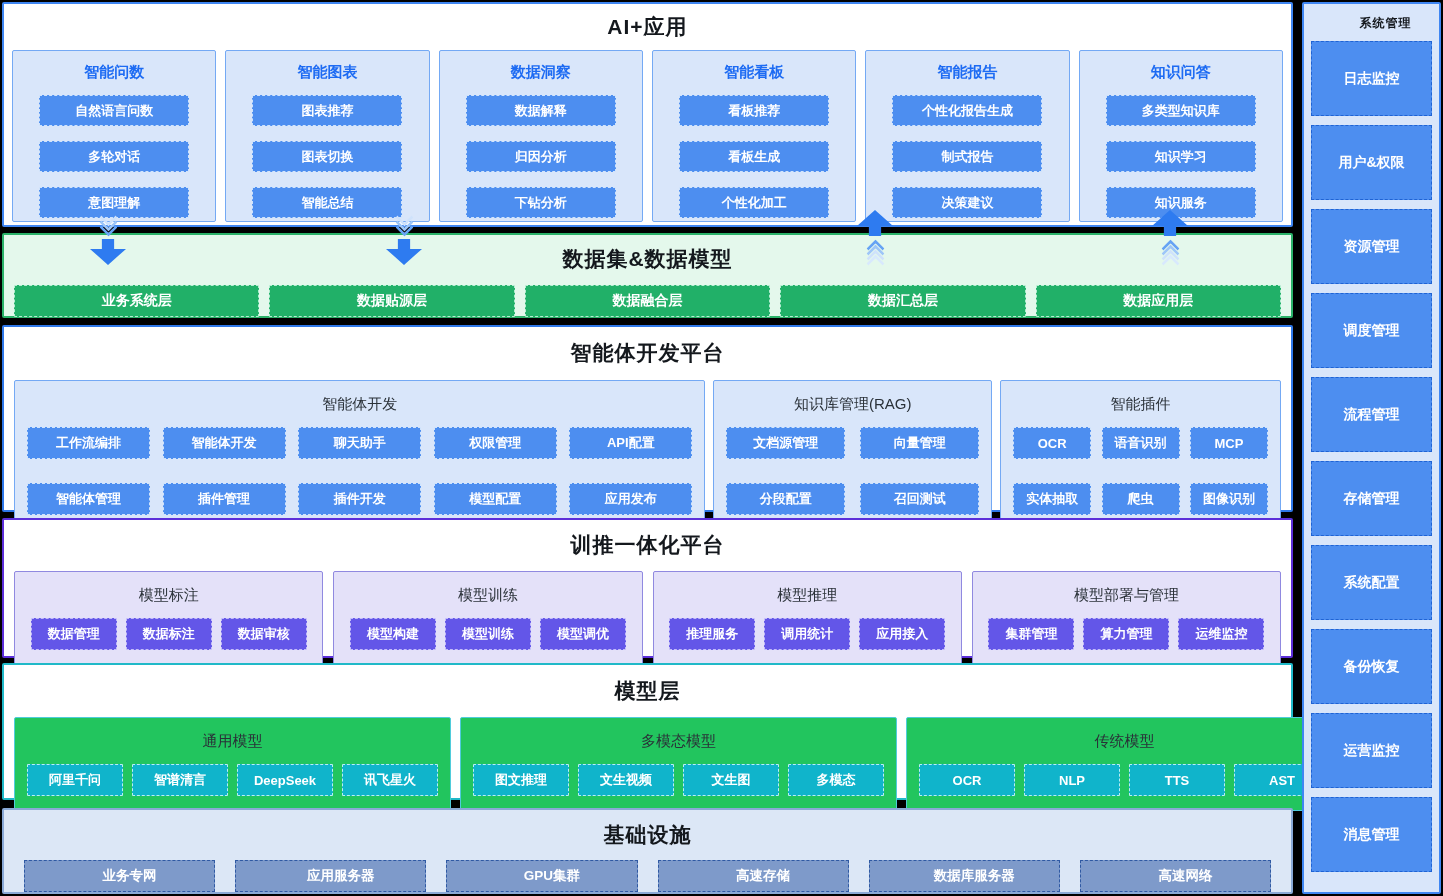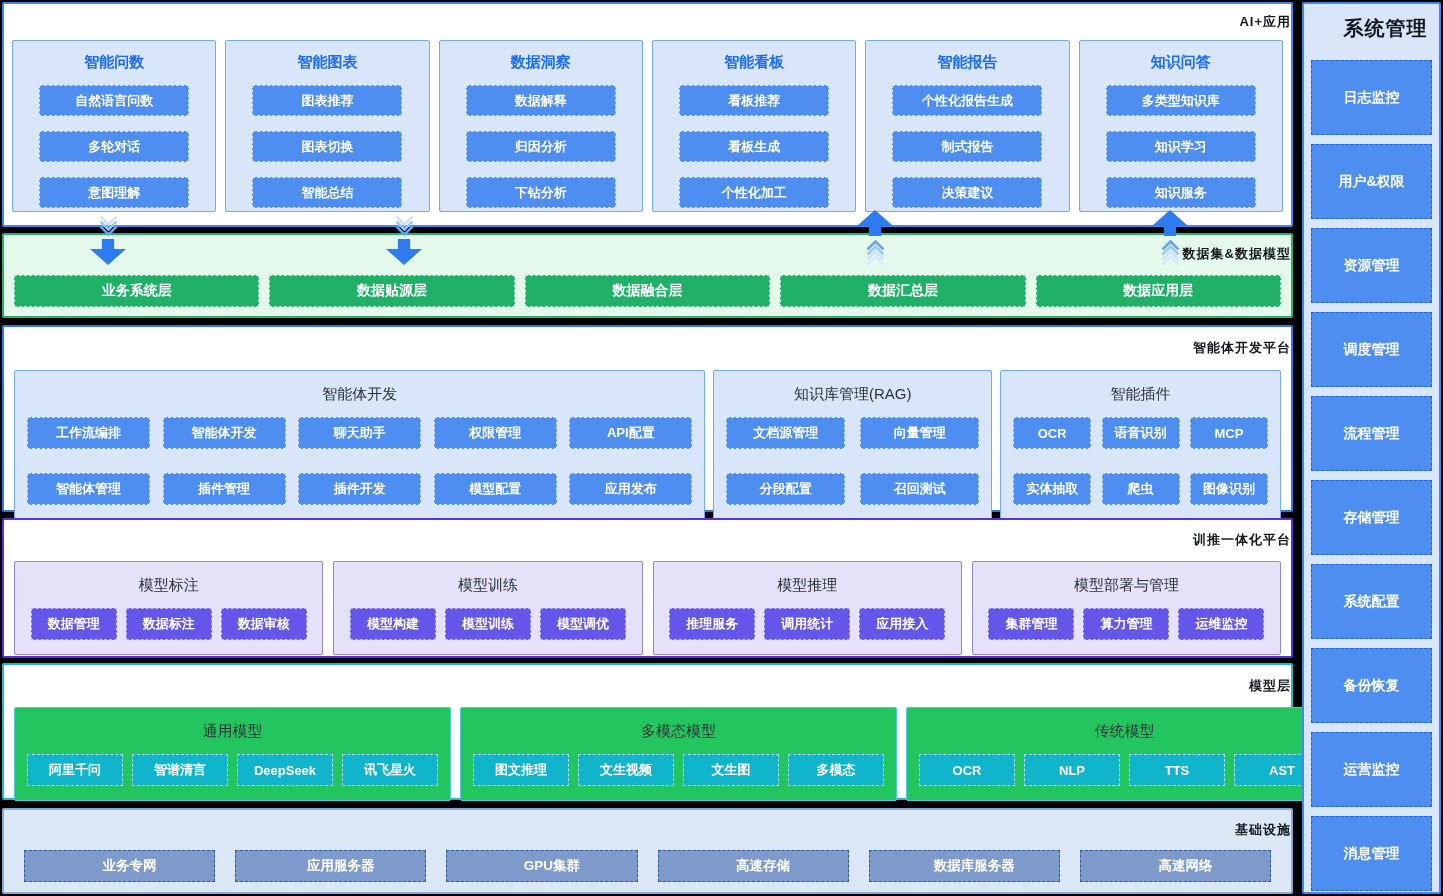--- a/index.html
+++ b/index.html
@@ -3,21 +3,21 @@
 <meta charset="utf-8">
 <style>
   * { box-sizing: border-box; }
   html,body { margin:0; padding:0; }
   body {
     width:1443px; height:896px; position:relative; overflow:hidden;
     background:#000;
     font-family:"Liberation Sans","DejaVu Sans",sans-serif;
   }
   .band { position:absolute; left:2px; width:1291px; background:#fff; border-radius:2px; }
-  .band-title { text-align:right; font-size:13px; font-weight:bold; color:#14181d; letter-spacing:1px; }
+  .band-title { text-align:center; font-size:21px; font-weight:bold; color:#14181d; letter-spacing:1px; }
 
   
   .band1 { top:2px; height:225px; border:2px solid #3f86f2; }
   .band1 .band-title { margin-top:9px; }
   .cols { display:flex; gap:9px; padding:0 8px; margin-top:9px; }
   .col { flex:1; background:#d9e6fa; border:1px solid #74a9f4; border-radius:2px; padding:4px 0 6px; height:172px; }
   .col-title { text-align:center; color:#1d6bf3; font-weight:bold; font-size:15px; margin:8px 0 13px; }
   .btn { background:#4d8ef0; color:#fff; font-weight:bold; font-size:13px; text-align:center;
          border:1px dashed #cfe3fc; border-radius:1px; display:flex; align-items:center; justify-content:center; }
   .col .btn { width:150px; height:31px; margin:0 auto 15px; }
@@ -64,21 +64,21 @@
   
   .band6 { top:808px; height:86px; background:#dce7f6; border:2px solid #8aa9d6; }
   .band6 .band-title { margin-top:11px; }
   .band6 .grow { gap:20px; padding:0 20px; margin-top:11px; }
   .band6 .ibtn { flex:1; height:32px; background:#7e9aca; border:1px dashed #2f59a3; color:#fff; font-weight:bold;
                  font-size:13.5px; display:flex; align-items:center; justify-content:center;padding-left:20px; }
 
   
   .sidebar { position:absolute; top:2px; left:1302px; width:139px; height:892px;
              background:#d9e6fa; border:2px solid #3f86f2; border-radius:2px; }
-  .sidebar-title { text-align:center; font-size:20px; font-weight:bold; color:#14181d; margin:11px 0 18px; letter-spacing:1px;padding-left:28px; }
+  .sidebar-title { text-align:center; font-size:12px; font-weight:bold; color:#14181d; margin:11px 0 9px; letter-spacing:1px;padding-left:28px; }
   .side-item { width:121px; height:75px; margin:0 auto 9px; background:#4d8ef0; border:1px dashed #1f63d4;
                color:#fff; font-weight:bold; font-size:14px; display:flex; align-items:center; justify-content:center; }
 
   
   .arrow { position:absolute; width:36px; z-index:6; pointer-events:none; }
   .chev { width:13px; height:13px; margin:0 auto -8px; }
   .chev-d { border-right:3.5px solid; border-bottom:3.5px solid; transform:rotate(45deg); border-radius:1px; }
   .chev-u { border-left:3.5px solid; border-top:3.5px solid; transform:rotate(45deg); border-radius:1px; }
   .solid-d { width:36px; height:26px; background:#2e7bf0; margin-top:13px;
              clip-path:polygon(33% 0,67% 0,67% 38%,100% 38%,50% 100%,0 38%,33% 38%); }

